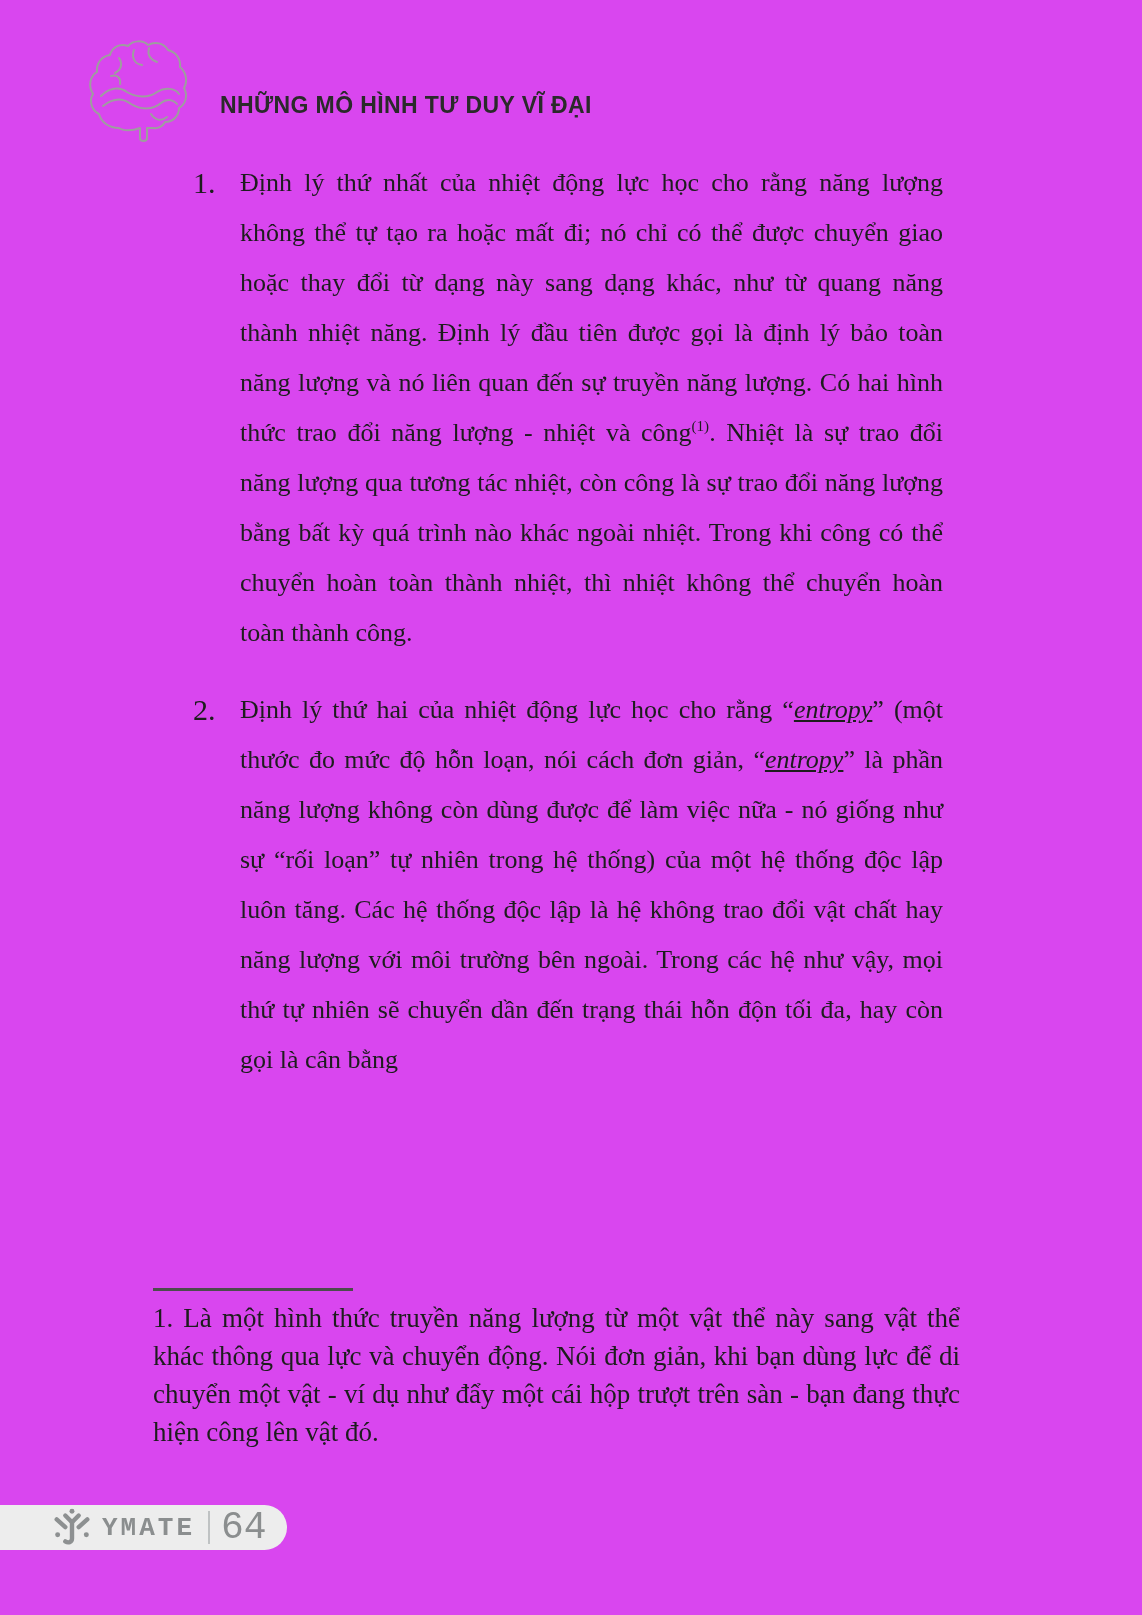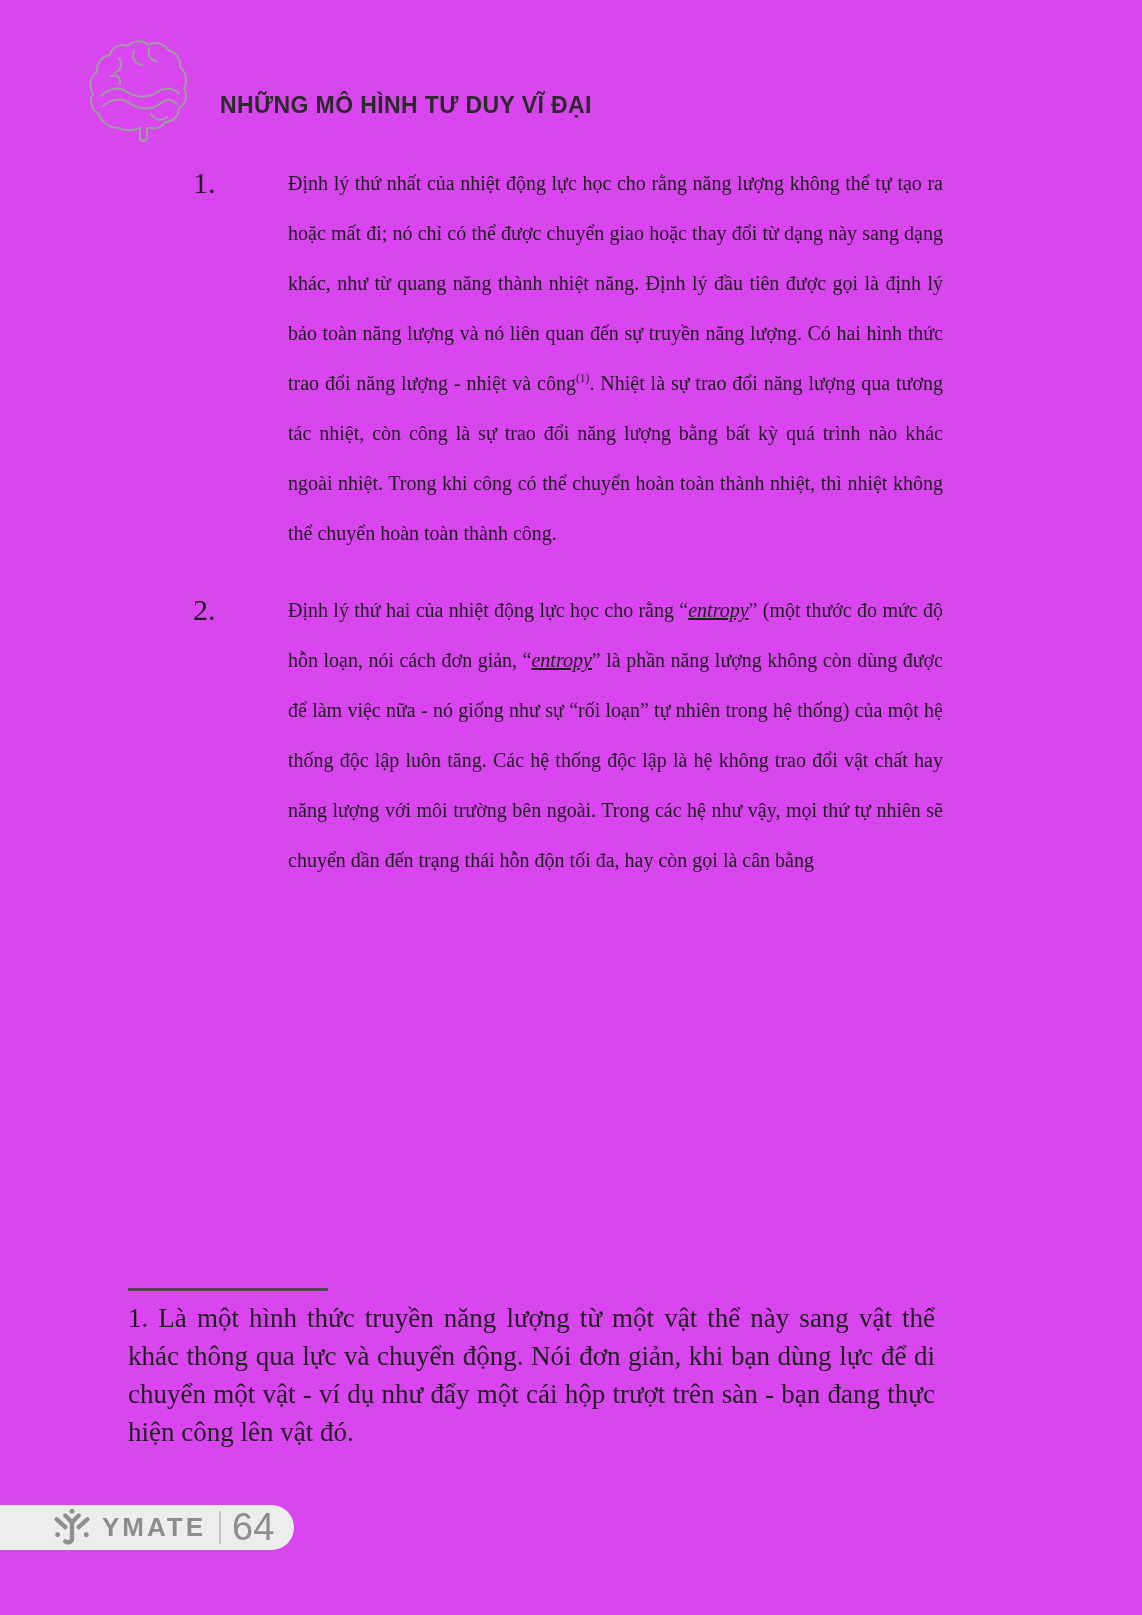--- a/index.html
+++ b/index.html
@@ -43,37 +43,36 @@
     width: 750px;
   }
   .list-item { display: flex; margin-bottom: 27px; }
   .list-num {
     flex: 0 0 47px;
     font-size: 30px;
     line-height: 50px;
   }
   .list-text {
     flex: 1 1 auto;
-    font-size: 20px;
+    font-size: 26px;
     line-height: 50px;
     text-align: justify;
     text-justify: inter-word;
-    margin-left: 48px;
   }
   .list-text sup {
     font-size: 58%;
     line-height: 0;
     vertical-align: super;
   }
   .list-text i { font-style: italic; text-decoration: underline; }
 
   
   .footnote {
     position: absolute;
-    left: 128px;
+    left: 153px;
     top: 1288px;
     width: 807px;
   }
   .footnote-rule {
     width: 200px;
     border-top: 3px solid #4c4c4c;
     margin-bottom: 8px;
   }
   .footnote-text {
     font-size: 27px;
@@ -86,21 +85,21 @@
   .page-footer {
     position: absolute;
     left: 0;
     top: 1505px;
     height: 45px;
     display: inline-flex;
     align-items: center;
     background: #ededed;
     border-radius: 0 23px 23px 0;
     padding: 0 20px 0 50px;
-    font-family: Liberation Sans, sans-serif;
+    font-family: Liberation Mono, monospace;
   }
   .logo-wrap { width: 44px; height: 44px; margin-right: 8px; }
   .logo-wrap svg { width: 100%; height: 100%; }
   .brand {
     font-weight: 700;
     font-size: 26px;
     letter-spacing: 3px;
     color: #8b8e8f;
   }
   .footer-divider {

